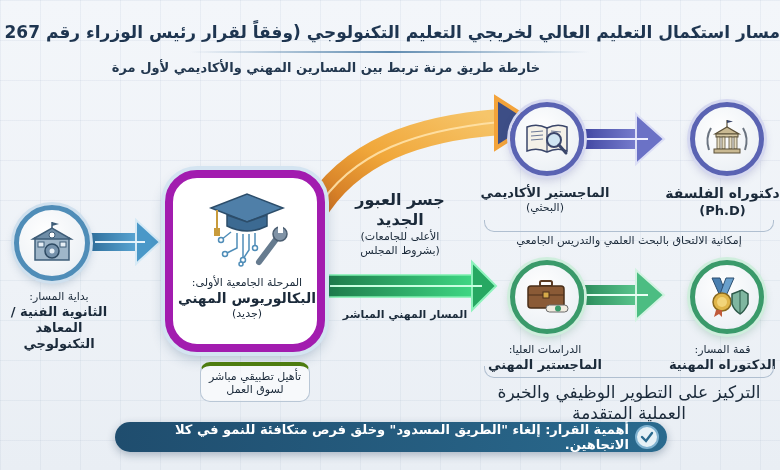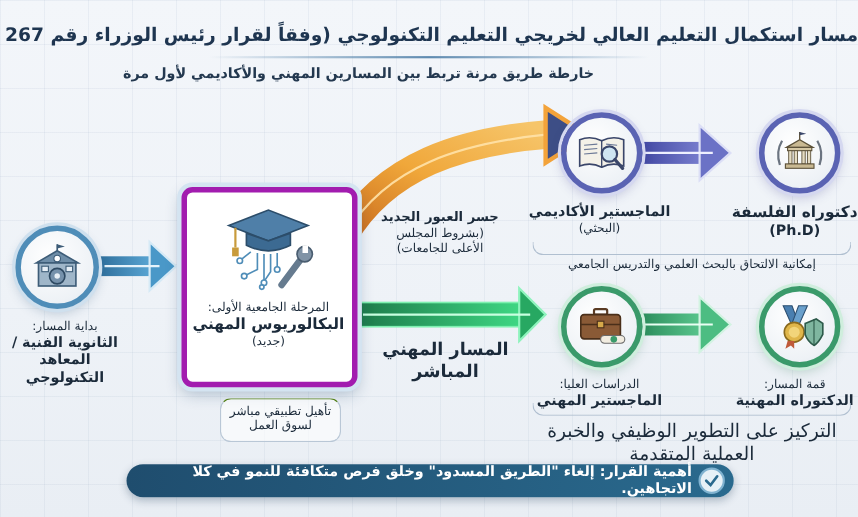--- a/index.html
+++ b/index.html
@@ -43,22 +43,22 @@
   .c-green { border: 5px solid #3a9a6a; box-shadow: 0 0 0 3px #cfeedd, 0 4px 10px rgba(30,110,70,0.25); }
   .label {
     position: absolute; direction: rtl; text-align: center;
     font-size: 11px; color: #1b2a3a; line-height: 1.25;
   }
   .label .lead { font-size: 11px; display: block; }
   .label .main { font-size: 13px; font-weight: bold; display: block; }
   .label .note { font-size: 11px; display: block; }
   .main-box {
     position: absolute; left: 165px; top: 170px; width: 160px; height: 182px;
-    border-radius: 10px; background: #ffffff;
-    border: 5px solid #a21caf;
+    border-radius: 32px; background: #ffffff;
+    border: 8px solid #a21caf;
     box-shadow: 0 0 0 4px #d4e4f1, 0 6px 14px rgba(30,70,110,0.3);
     padding-left: 25px;
   }
   .callout {
     position: absolute; direction: rtl; text-align: center;
     border: 1px solid #b9c7d6; border-top: none; border-radius: 0 0 10px 10px;
     font-size: 11px;
   }
   .bracket {
     position: absolute; border: 1px solid #b0bfd0; border-top: none;
@@ -190,33 +190,33 @@
       <circle cx="79" cy="46" r="7" fill="#8093a6" stroke="#4a5d70" stroke-width="1.5"></circle>
       <rect x="77" y="38" width="5" height="7" fill="#ffffff"></rect>
     </svg>
   </div>
   <div class="label" style="left:0;top:98px;width:148px;">
     <span class="lead">المرحلة الجامعية الأولى:</span>
     <span class="main" style="font-size:14px;">البكالوريوس المهني</span>
     <span class="note">(جديد)</span>
   </div>
 </div>
-<div class="callout" style="left:200px;top:362px;width:110px;height:40px;padding-top:4px;border-top:1px solid #4d7c0f;border-radius:10px;background:rgba(255,255,255,0.6);">
+<div class="callout" style="left:200px;top:362px;width:110px;height:40px;padding-top:4px;border-top:4px solid #4d7c0f;border-radius:10px;background:rgba(255,255,255,0.6);">
   <span style="display:block;">تأهيل تطبيقي مباشر</span>
   <span style="display:block;">لسوق العمل</span>
 </div>
 
 <div class="label" style="left:340px;top:190px;width:120px;">
-  <span class="main" style="font-size:12px;">جسر العبور الجديد</span>
+  <span class="main" style="font-size:16px;">جسر العبور الجديد</span>
+  <span class="note">الأعلى للجامعات)</span>
   <span class="note">(بشروط المجلس</span>
-  <span class="note">الأعلى للجامعات)</span>
 </div>
 
 <div class="label" style="left:330px;top:308px;width:150px;">
-  <span class="main" style="font-size:16px;">المسار المهني المباشر</span>
+  <span class="main" style="font-size:11px;">المسار المهني المباشر</span>
 </div>
 
 <div class="node-circle c-purple" style="left:510px;top:102px;width:74px;height:74px;">
   <span>
     <svg width="46" height="40" viewBox="0 0 46 40">
       <path d="M3,8 Q13,4 23,9 Q33,4 43,8 L43,32 Q33,28 23,33 Q13,28 3,32 Z" fill="#f4f1e8" stroke="#3a466a" stroke-width="1.5"></path>
       <line x1="23" y1="9" x2="23" y2="33" stroke="#3a466a" stroke-width="1.2"></line>
       <g stroke="#6b7896" stroke-width="1">
           <line x1="7" y1="13" x2="19" y2="12"></line>
           <line x1="7" y1="17" x2="19" y2="16"></line>

